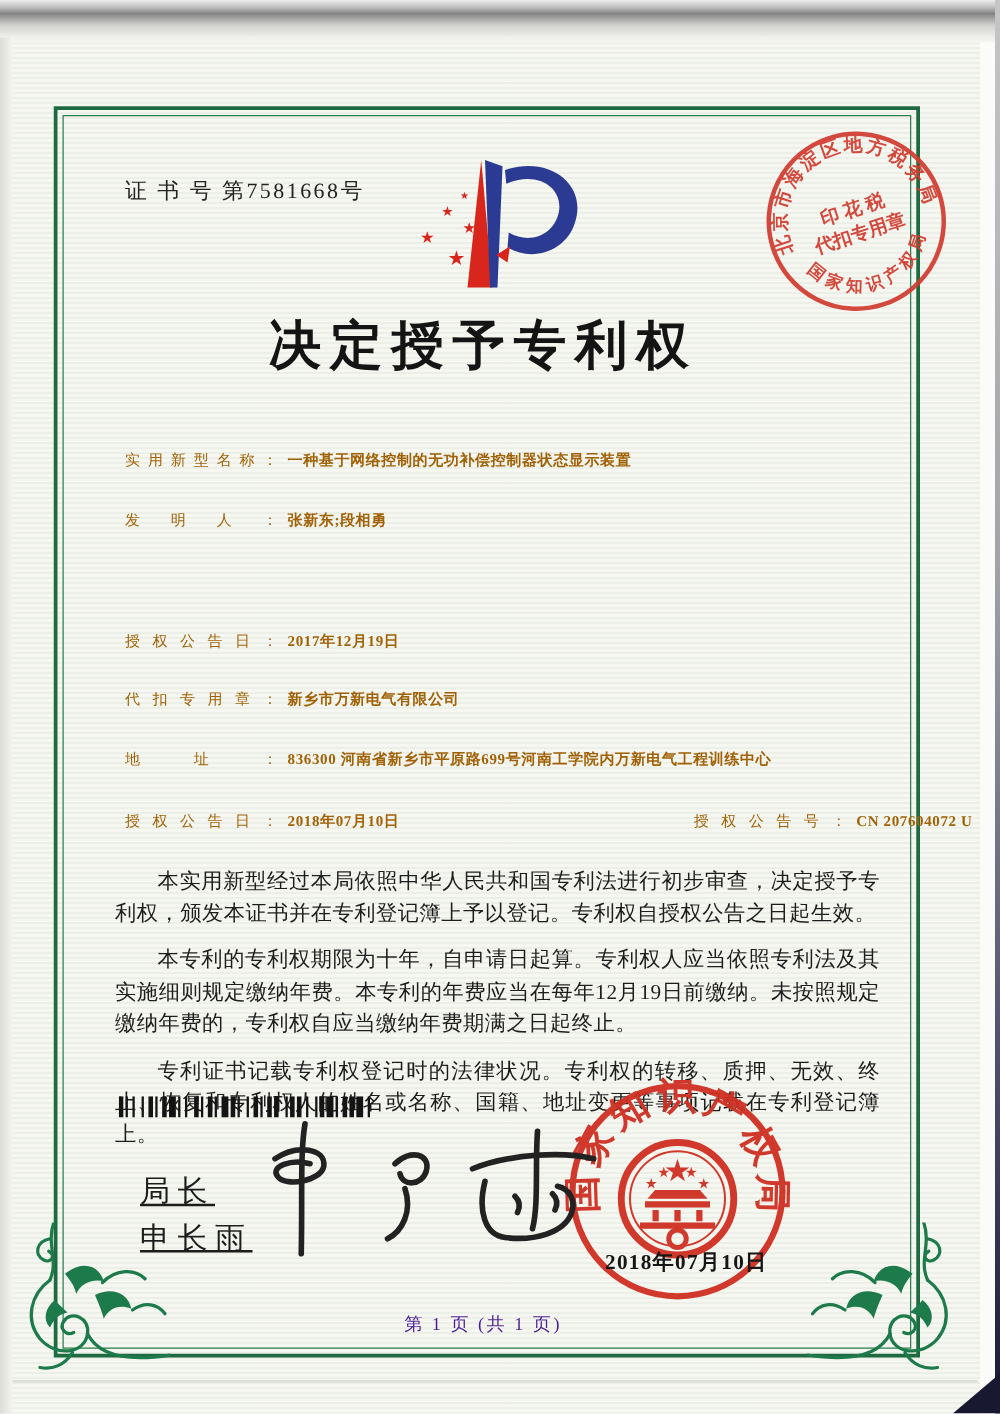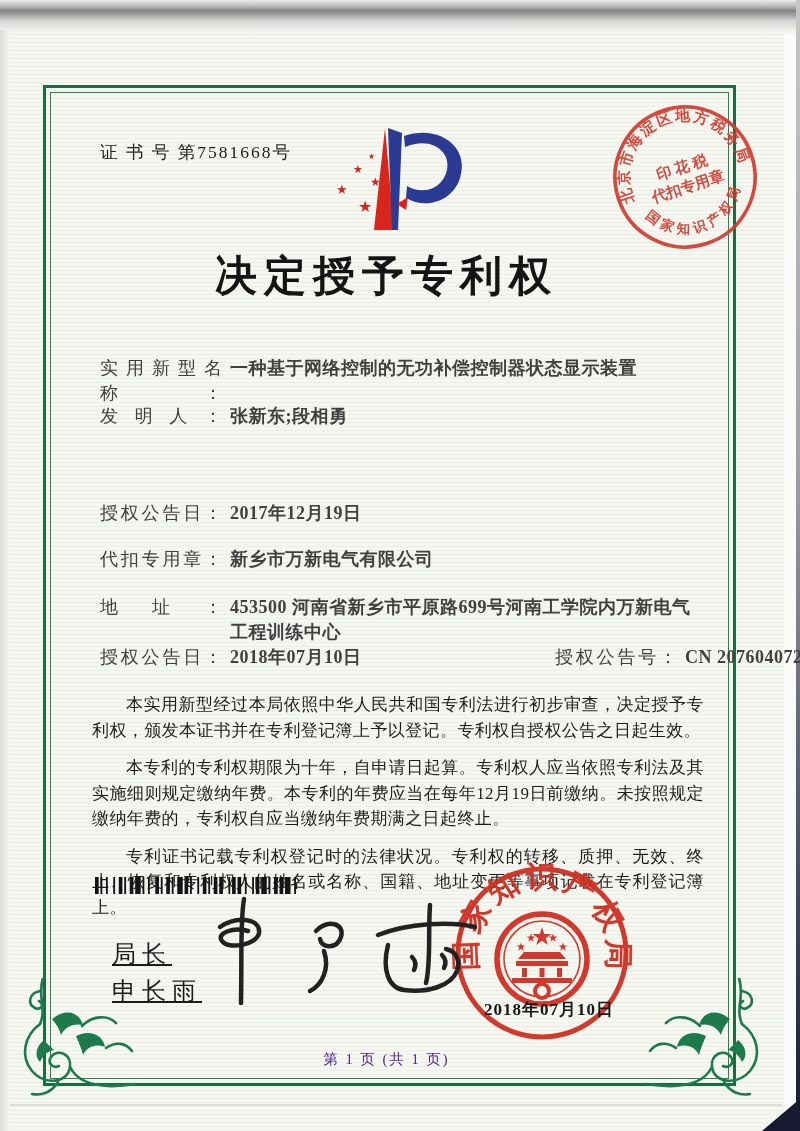--- a/index.html
+++ b/index.html
@@ -26,21 +26,21 @@
   .frame{position:absolute;left:43px;top:85px;width:687px;height:995px;border:3px solid #1e6b42;}
   .frame-inner{position:absolute;left:4px;top:4px;right:4px;bottom:4px;border:1px solid #2e7d52;}
   .ornament{position:absolute;width:118px;height:128px;z-index:3;}
   .ornament.left{left:18px;top:978px;}
   .ornament.right{left:646px;top:978px;transform:scaleX(-1);}
 
   
   .cert-no{position:absolute;left:100px;top:140px;font-size:17.5px;letter-spacing:2px;color:#222;}
   .title{position:absolute;left:43px;top:248px;width:687px;text-align:center;font-size:42px;font-weight:700;
     letter-spacing:7px;color:#141414;}
-  .field-row{position:absolute;left:100px;display:flex;font-size:18px;color:#404040;line-height:25px;}
+  .field-row{position:absolute;left:100px;display:flex;font-size:12px;color:#a16207;line-height:25px;}
   .flabel{flex:0 0 122px;width:122px;text-align:justify;text-align-last:justify;}
   .fvalue{margin-left:8px;letter-spacing:.5px;white-space:nowrap;font-weight:bold;}
   .fvalue.wrap{white-space:normal;width:462px;}
   .pair2{position:absolute;left:455px;top:0;display:flex;}
   .body-text{position:absolute;left:80px;top:680px;width:636px;font-size:17px;line-height:25.5px;
     color:#1d1d1d;text-align:justify;letter-spacing:.4px;}
   .body-text p{margin:12px;text-indent:2em;}
   .barcode{position:absolute;left:95px;top:877px;width:201px;height:17px;}
   .barcode svg{width:100%;height:100%;}
   .signoff{position:absolute;left:112px;top:936px;font-size:24px;letter-spacing:6px;color:#1c1c1c;line-height:37px;text-decoration:underline;}
@@ -148,21 +148,21 @@
     <div class="field-row" style="top:501px">
       <span class="flabel">授权公告日：</span>
       <span class="fvalue">2017年12月19日</span>
     </div>
     <div class="field-row" style="top:547px">
       <span class="flabel">代扣专用章：</span>
       <span class="fvalue">新乡市万新电气有限公司</span>
     </div>
     <div class="field-row" style="top:595px">
       <span class="flabel">地址：</span>
-      <span class="fvalue wrap">453500 河南省新乡市平原路699号河南工学院内万新电气工程训练中心</span>
+      <span class="fvalue wrap">836300 河南省新乡市平原路699号河南工学院内万新电气工程训练中心</span>
     </div>
     <div class="field-row" style="top:645px;left:100px;width:630px">
       <span class="flabel">授权公告日：</span>
       <span class="fvalue">2018年07月10日</span>
       <span class="pair2">
         <span class="flabel">授权公告号：</span>
         <span class="fvalue">CN 207604072 U</span>
       </span>
     </div>
 

